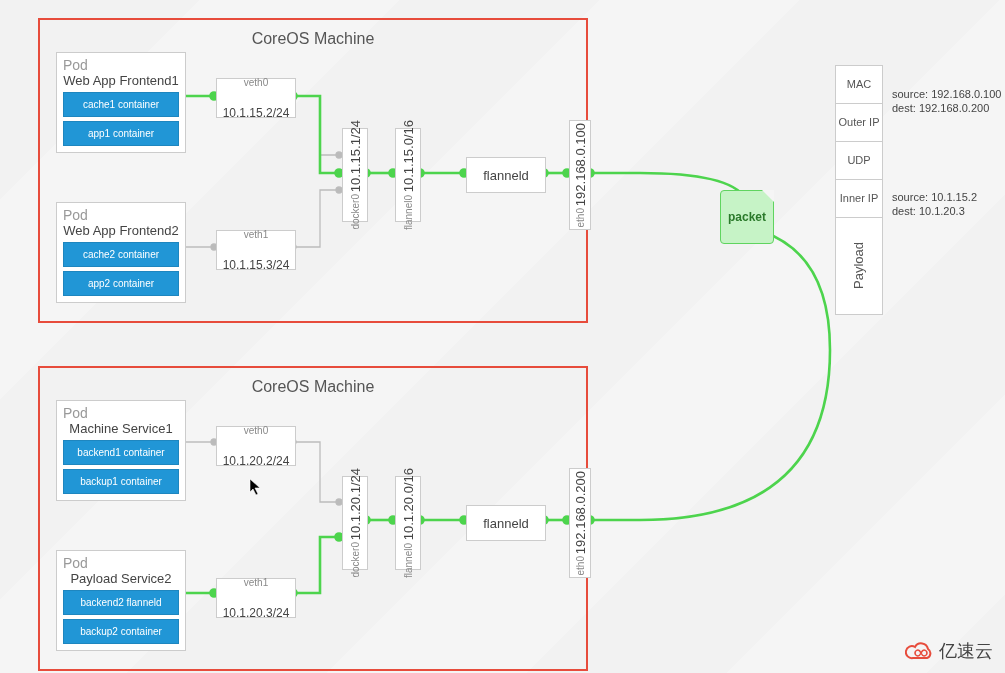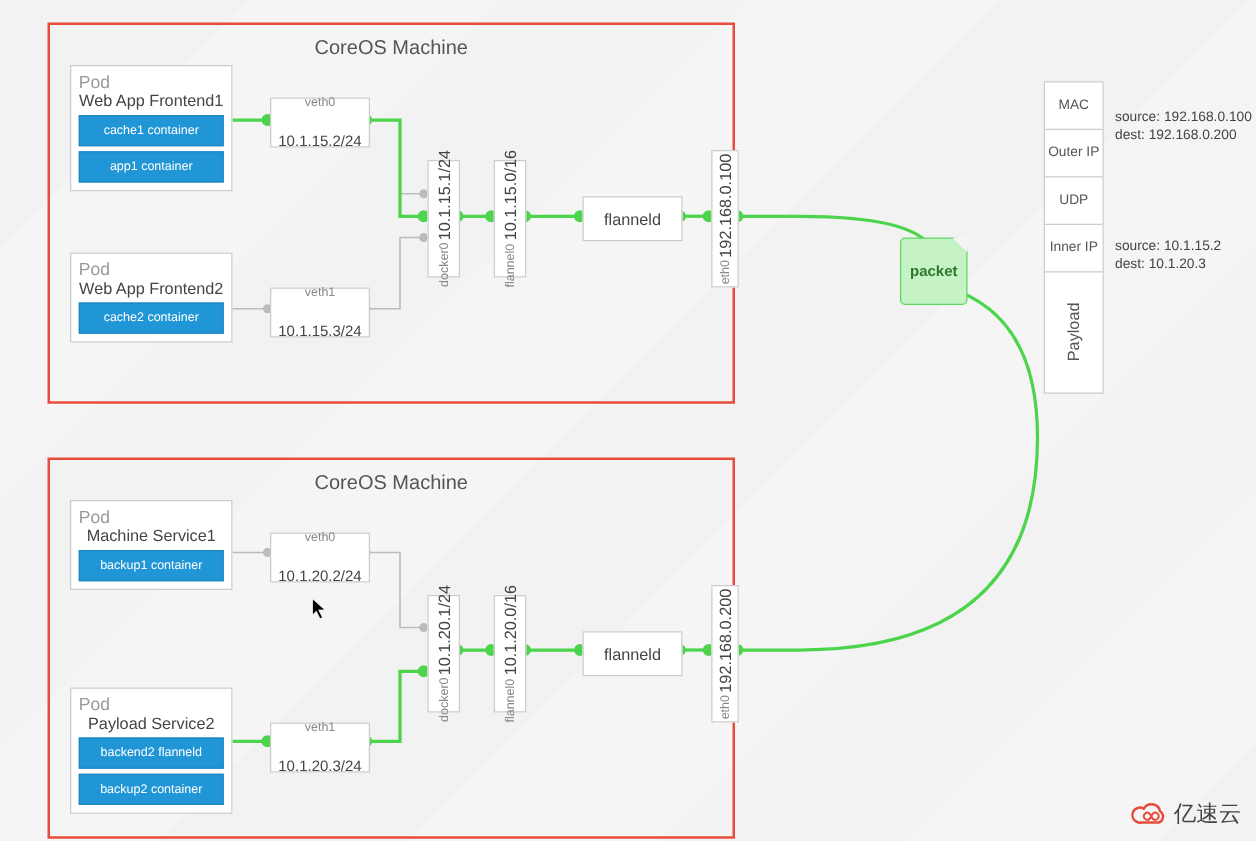--- a/index.html
+++ b/index.html
@@ -247,20 +247,21 @@
     <div class="pod-label">Pod</div>
     <div class="pod-name">Web App Frontend1</div>
     <div class="container-box">cache1 container</div>
     <div class="container-box">app1 container</div>
   </div>
 
   <div class="pod" style="top:182px; left:16px;">
     <div class="pod-label">Pod</div>
     <div class="pod-name">Web App Frontend2</div>
     <div class="container-box">cache2 container</div>
+    <div class="container-box">app2 container</div>
   </div>
 
   <div class="small-box" style="top:58px; left:176px; width:80px; height:40px;">
     <div class="lbl">veth0</div>
     <div class="addr">10.1.15.2/24</div>
   </div>
   <div class="small-box" style="top:210px; left:176px; width:80px; height:40px;">
     <div class="lbl">veth1</div>
     <div class="addr">10.1.15.3/24</div>
   </div>
@@ -281,20 +282,21 @@
     <span class="addr">192.168.0.100</span>
   </div>
 </div>
 
 <div class="machine m2">
   <div class="machine-title">CoreOS Machine</div>
 
   <div class="pod" style="top:32px; left:16px;">
     <div class="pod-label">Pod</div>
     <div class="pod-name">Machine Service1</div>
+    <div class="container-box">backend1 container</div>
     <div class="container-box">backup1 container</div>
   </div>
 
   <div class="pod" style="top:182px; left:16px;">
     <div class="pod-label">Pod</div>
     <div class="pod-name">Payload Service2</div>
     <div class="container-box">backend2 flanneld</div>
     <div class="container-box">backup2 container</div>
   </div>
 

